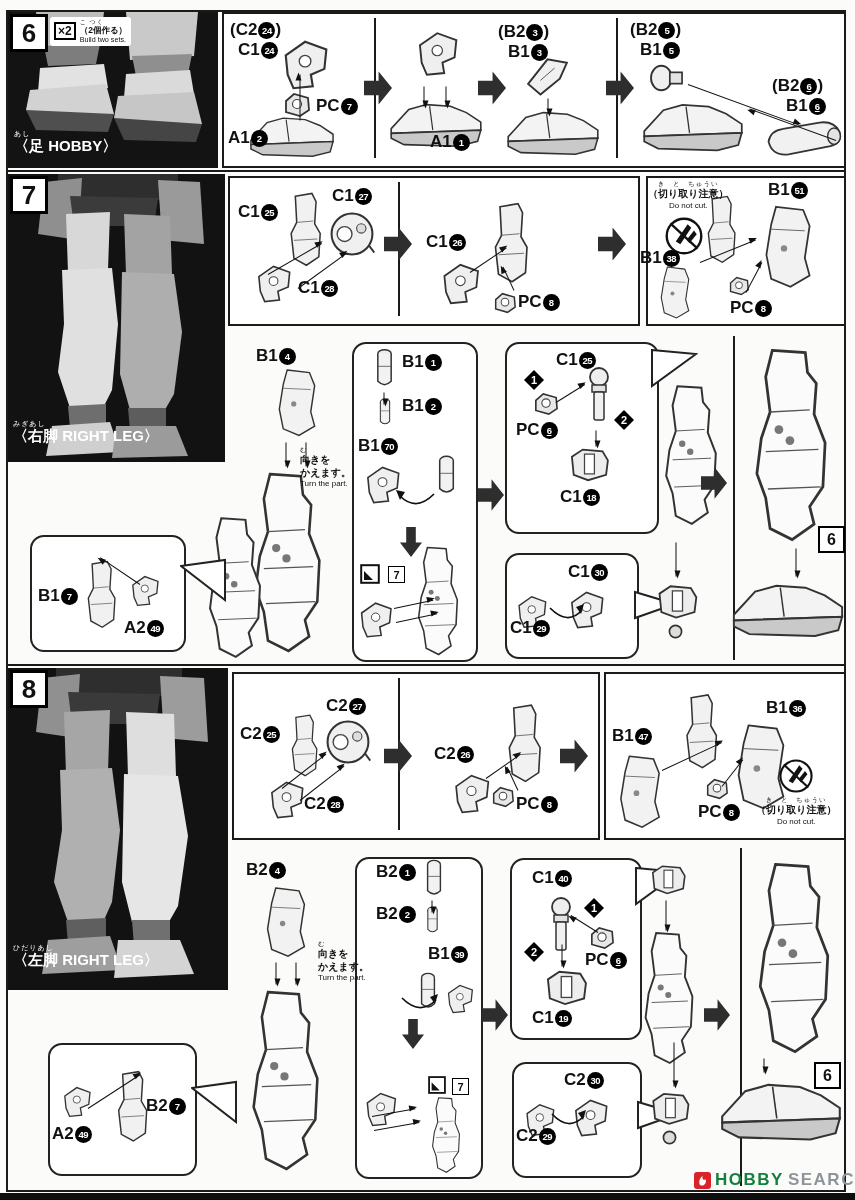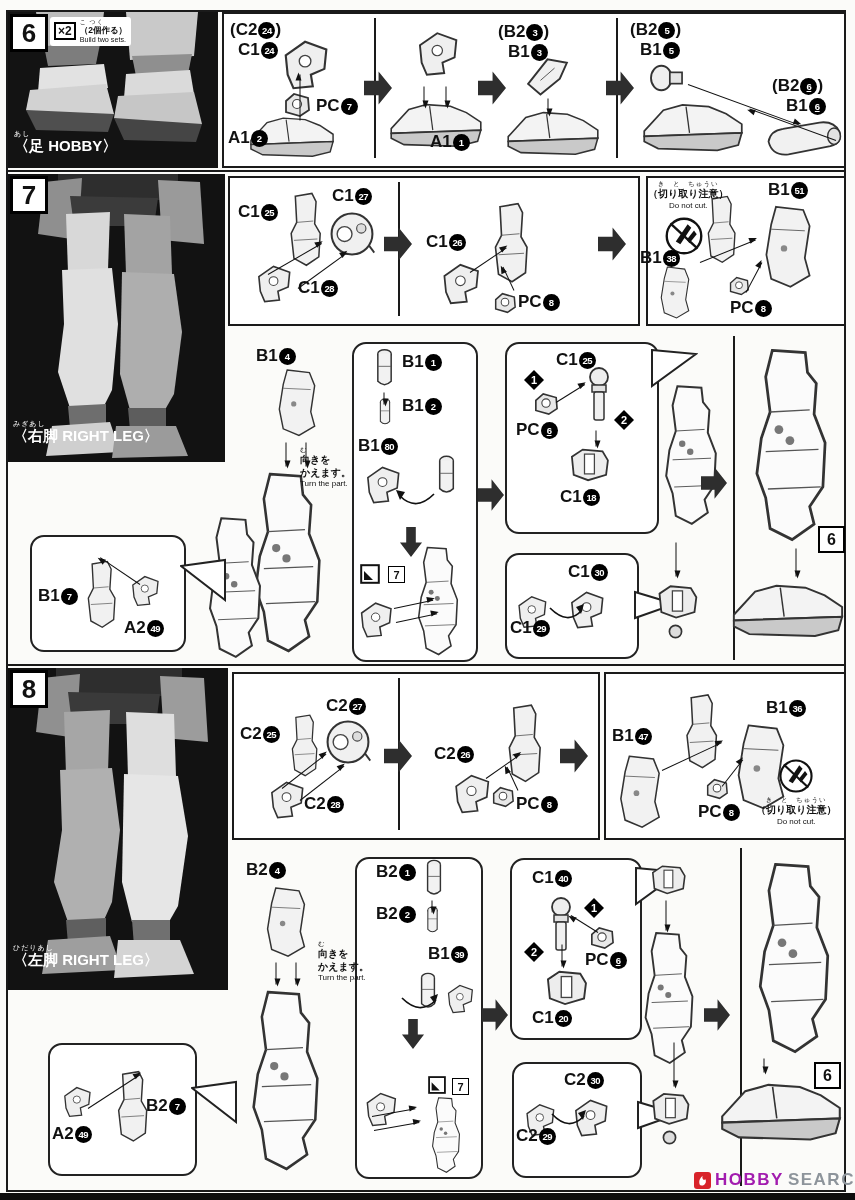--- a/index.html
+++ b/index.html
@@ -38,21 +38,21 @@
   .photolabel span{display:block;}
   .photolabel .furi{font-size:7px;}
   .x2patch{position:absolute;background:#fff;border-radius:3px;display:flex;align-items:center;gap:4px;
            padding:2px 4px;z-index:4;}
   .x2box{border:2px solid #000;font-weight:bold;font-size:12px;padding:0 2px;line-height:14px;}
   .x2txt{display:flex;flex-direction:column;font-size:8.5px;font-weight:bold;line-height:1.15;}
   .x2txt .furi{font-size:6px;}
   .x2txt .en{font-size:7.2px;}
   .part,.curve,.wedge,.icon{position:absolute;z-index:1;}
   .wm{position:absolute;display:flex;align-items:center;gap:4px;font-weight:bold;letter-spacing:1.5px;z-index:5;}
-  .wm .red{color:#a21caf;font-size:17px;}
+  .wm .red{color:#15803d;font-size:17px;}
   .wm .gray{color:#8d949b;font-size:17px;}
   .botbar{position:absolute;left:0;top:1193px;width:855px;height:7px;background:#0d0d0d;}
 </style>
 </head>
 <body>
 
 <svg width="0" height="0" style="position:absolute">
 <defs>
   <symbol id="p-foot" viewBox="0 0 120 62">
         <path d="M4,38 L26,14 L48,8 L78,10 L98,18 L116,30 L116,40 L4,44 Z" fill="#f3f3f3" stroke="#333" stroke-width="2"></path>
@@ -430,21 +430,21 @@
   <svg class="part" style="left:378px;top:398px;width:14px;height:28px" viewBox="0 0 20 48">
       <use href="#p-pin"></use>
     </svg>
   <div class="plabel" style="left:402px;top:396px">
       <span>B1</span>
       <span class="badge">2</span>
     </div>
   <div class="inhline" style="left:356px;top:430px;width:114px"></div>
   <div class="plabel" style="left:358px;top:436px">
       <span>B1</span>
-      <span class="badge">80</span>
+      <span class="badge">70</span>
     </div>
   <svg class="part" style="left:362px;top:460px;width:44px;height:50px" viewBox="0 0 60 60">
       <use href="#p-conn"></use>
     </svg>
   <svg class="part" style="left:438px;top:450px;width:17px;height:50px" viewBox="0 0 20 48">
       <use href="#p-pin"></use>
     </svg>
   <svg class="curve" style="left:392px;top:486px;width:46px;height:26px" viewBox="0 0 46 26">
       <path d="M42,8 Q24,26 8,10" fill="none" stroke="#111" stroke-width="1.7"></path>
       <polygon points="4,4 13,6 8,14" fill="#111"></polygon>
@@ -778,21 +778,21 @@
     </div>
   <div class="diamond" style="left:524px;top:942px">
       <span>2</span>
     </div>
   <div class="ta" style="left:562px;top:944px;width:22px;transform:rotate(90deg)"></div>
   <svg class="part" style="left:542px;top:968px;width:48px;height:38px" viewBox="0 0 50 40">
       <use href="#p-socket"></use>
     </svg>
   <div class="plabel" style="left:532px;top:1008px">
       <span>C1</span>
-      <span class="badge">20</span>
+      <span class="badge">19</span>
     </div>
 
   <svg class="part" style="left:648px;top:862px;width:40px;height:34px" viewBox="0 0 50 40">
       <use href="#p-socket"></use>
     </svg>
   <div class="ta" style="left:666px;top:900px;width:30px;transform:rotate(90deg)"></div>
   <svg class="part" style="left:628px;top:930px;width:82px;height:136px" viewBox="0 0 90 180">
       <use href="#p-leg"></use>
     </svg>
 

